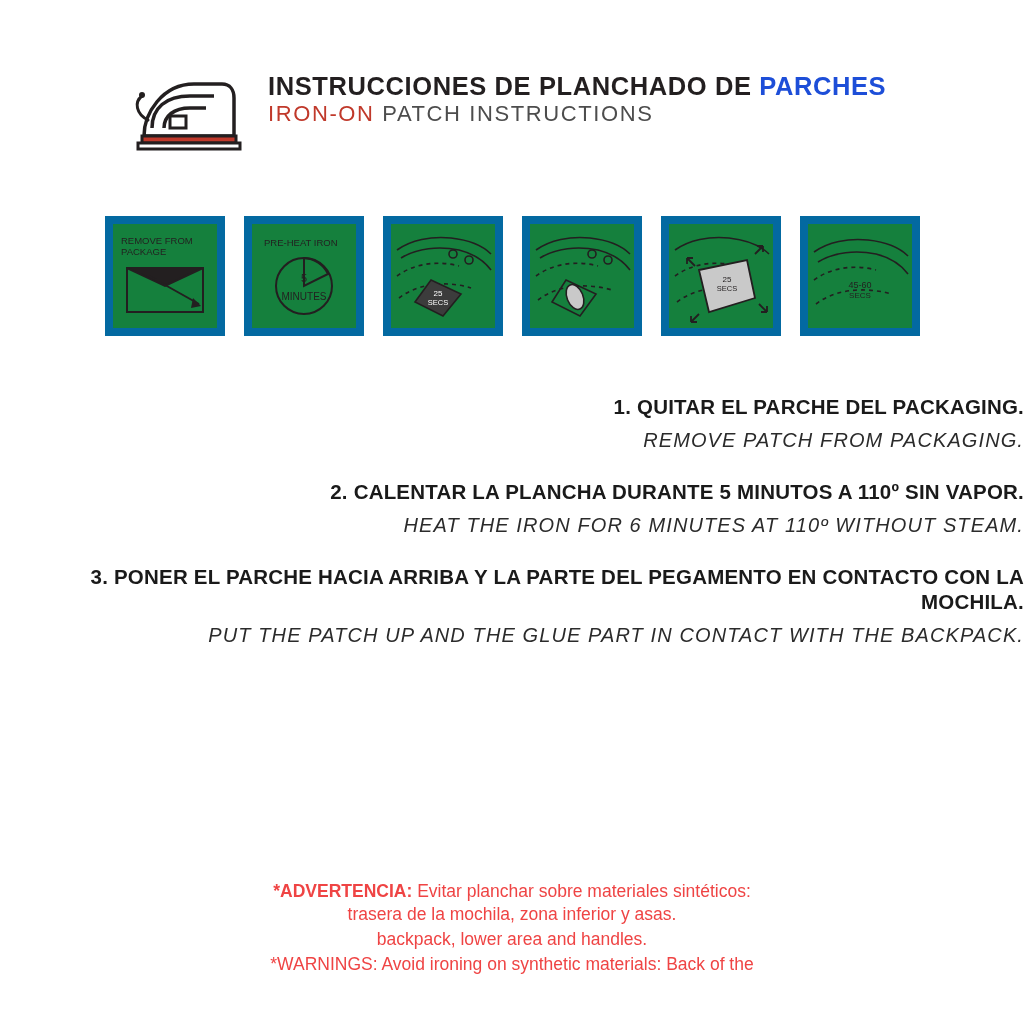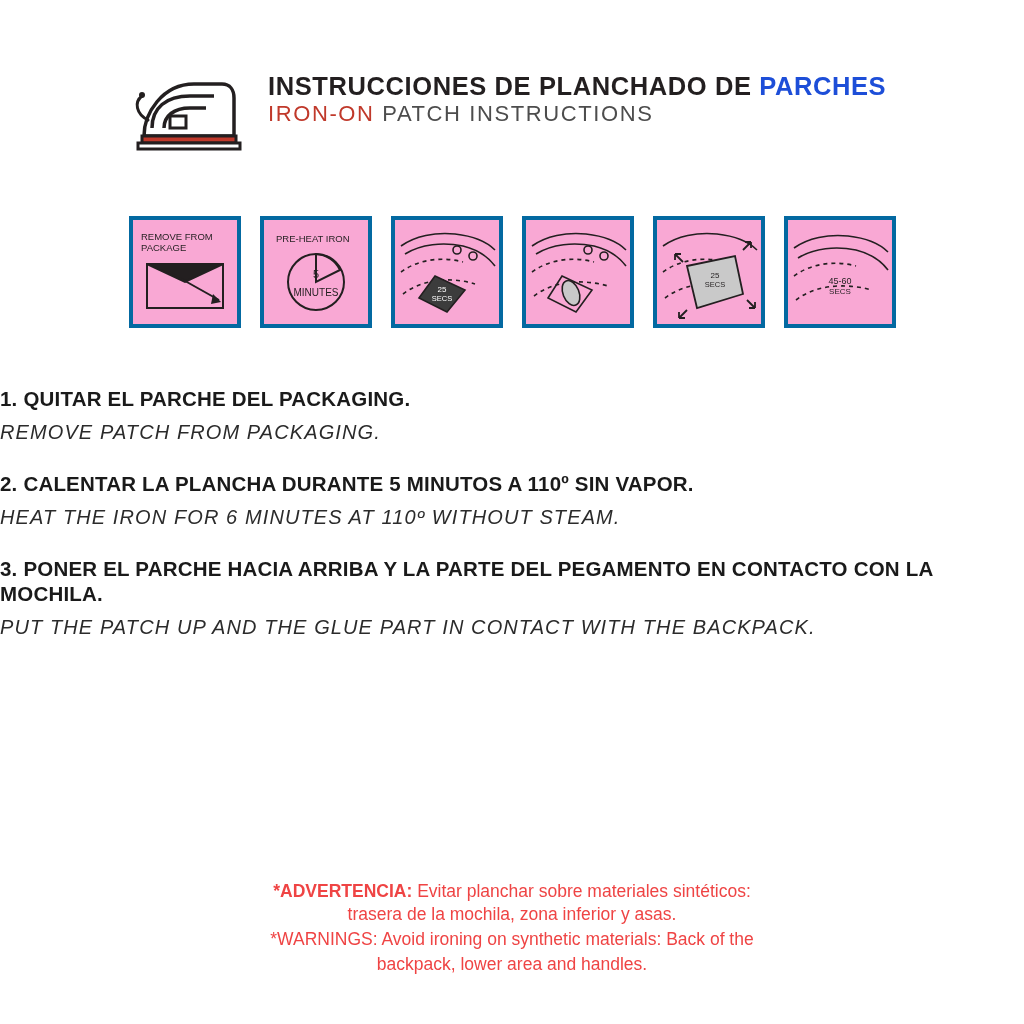--- a/index.html
+++ b/index.html
@@ -55,34 +55,34 @@
   
   .icon-strip {
     display: flex;
     justify-content: center;
     gap: 19px;
     margin-top: 62px;
   }
   .icon-box {
     width: 104px;
     height: 104px;
-    border: 4px solid #0369a1;
-    background: #f9a8d4;
+    border: 8px solid #0369a1;
+    background: #15803d;
     position: relative;
   }
   .icon-box svg {
     display: block;
     width: 100%;
     height: 100%;
   }
 
   
   .steps {
     margin-top: 58px;
-    text-align: left;
+    text-align: right;
   }
   .step {
     margin-bottom: 26px;
   }
   .step-es {
     font-size: 20.5px;
     font-weight: bold;
     letter-spacing: 0.2px;
     color: #1a1a1a;
     line-height: 1.22;
@@ -246,17 +246,17 @@
     <div class="step-en">PUT THE PATCH UP AND THE GLUE PART IN CONTACT WITH THE BACKPACK.</div>
   </div>
 
 </div>
 
 <div class="warning">
   <div class="warning-es">
     <b>*ADVERTENCIA:</b><span> Evitar  planchar sobre materiales sintéticos:</span>
   </div>
   <div class="warning-es">trasera de la mochila,  zona inferior y asas.</div>
+  <div class="warning-en">backpack, lower area and handles.</div>
   <div class="warning-en">
     <span>*WARNINGS:</span><span> Avoid ironing on synthetic materials: Back of the</span>
   </div>
-  <div class="warning-en">backpack, lower area and handles.</div>
 </div>
 
 </body></html>

